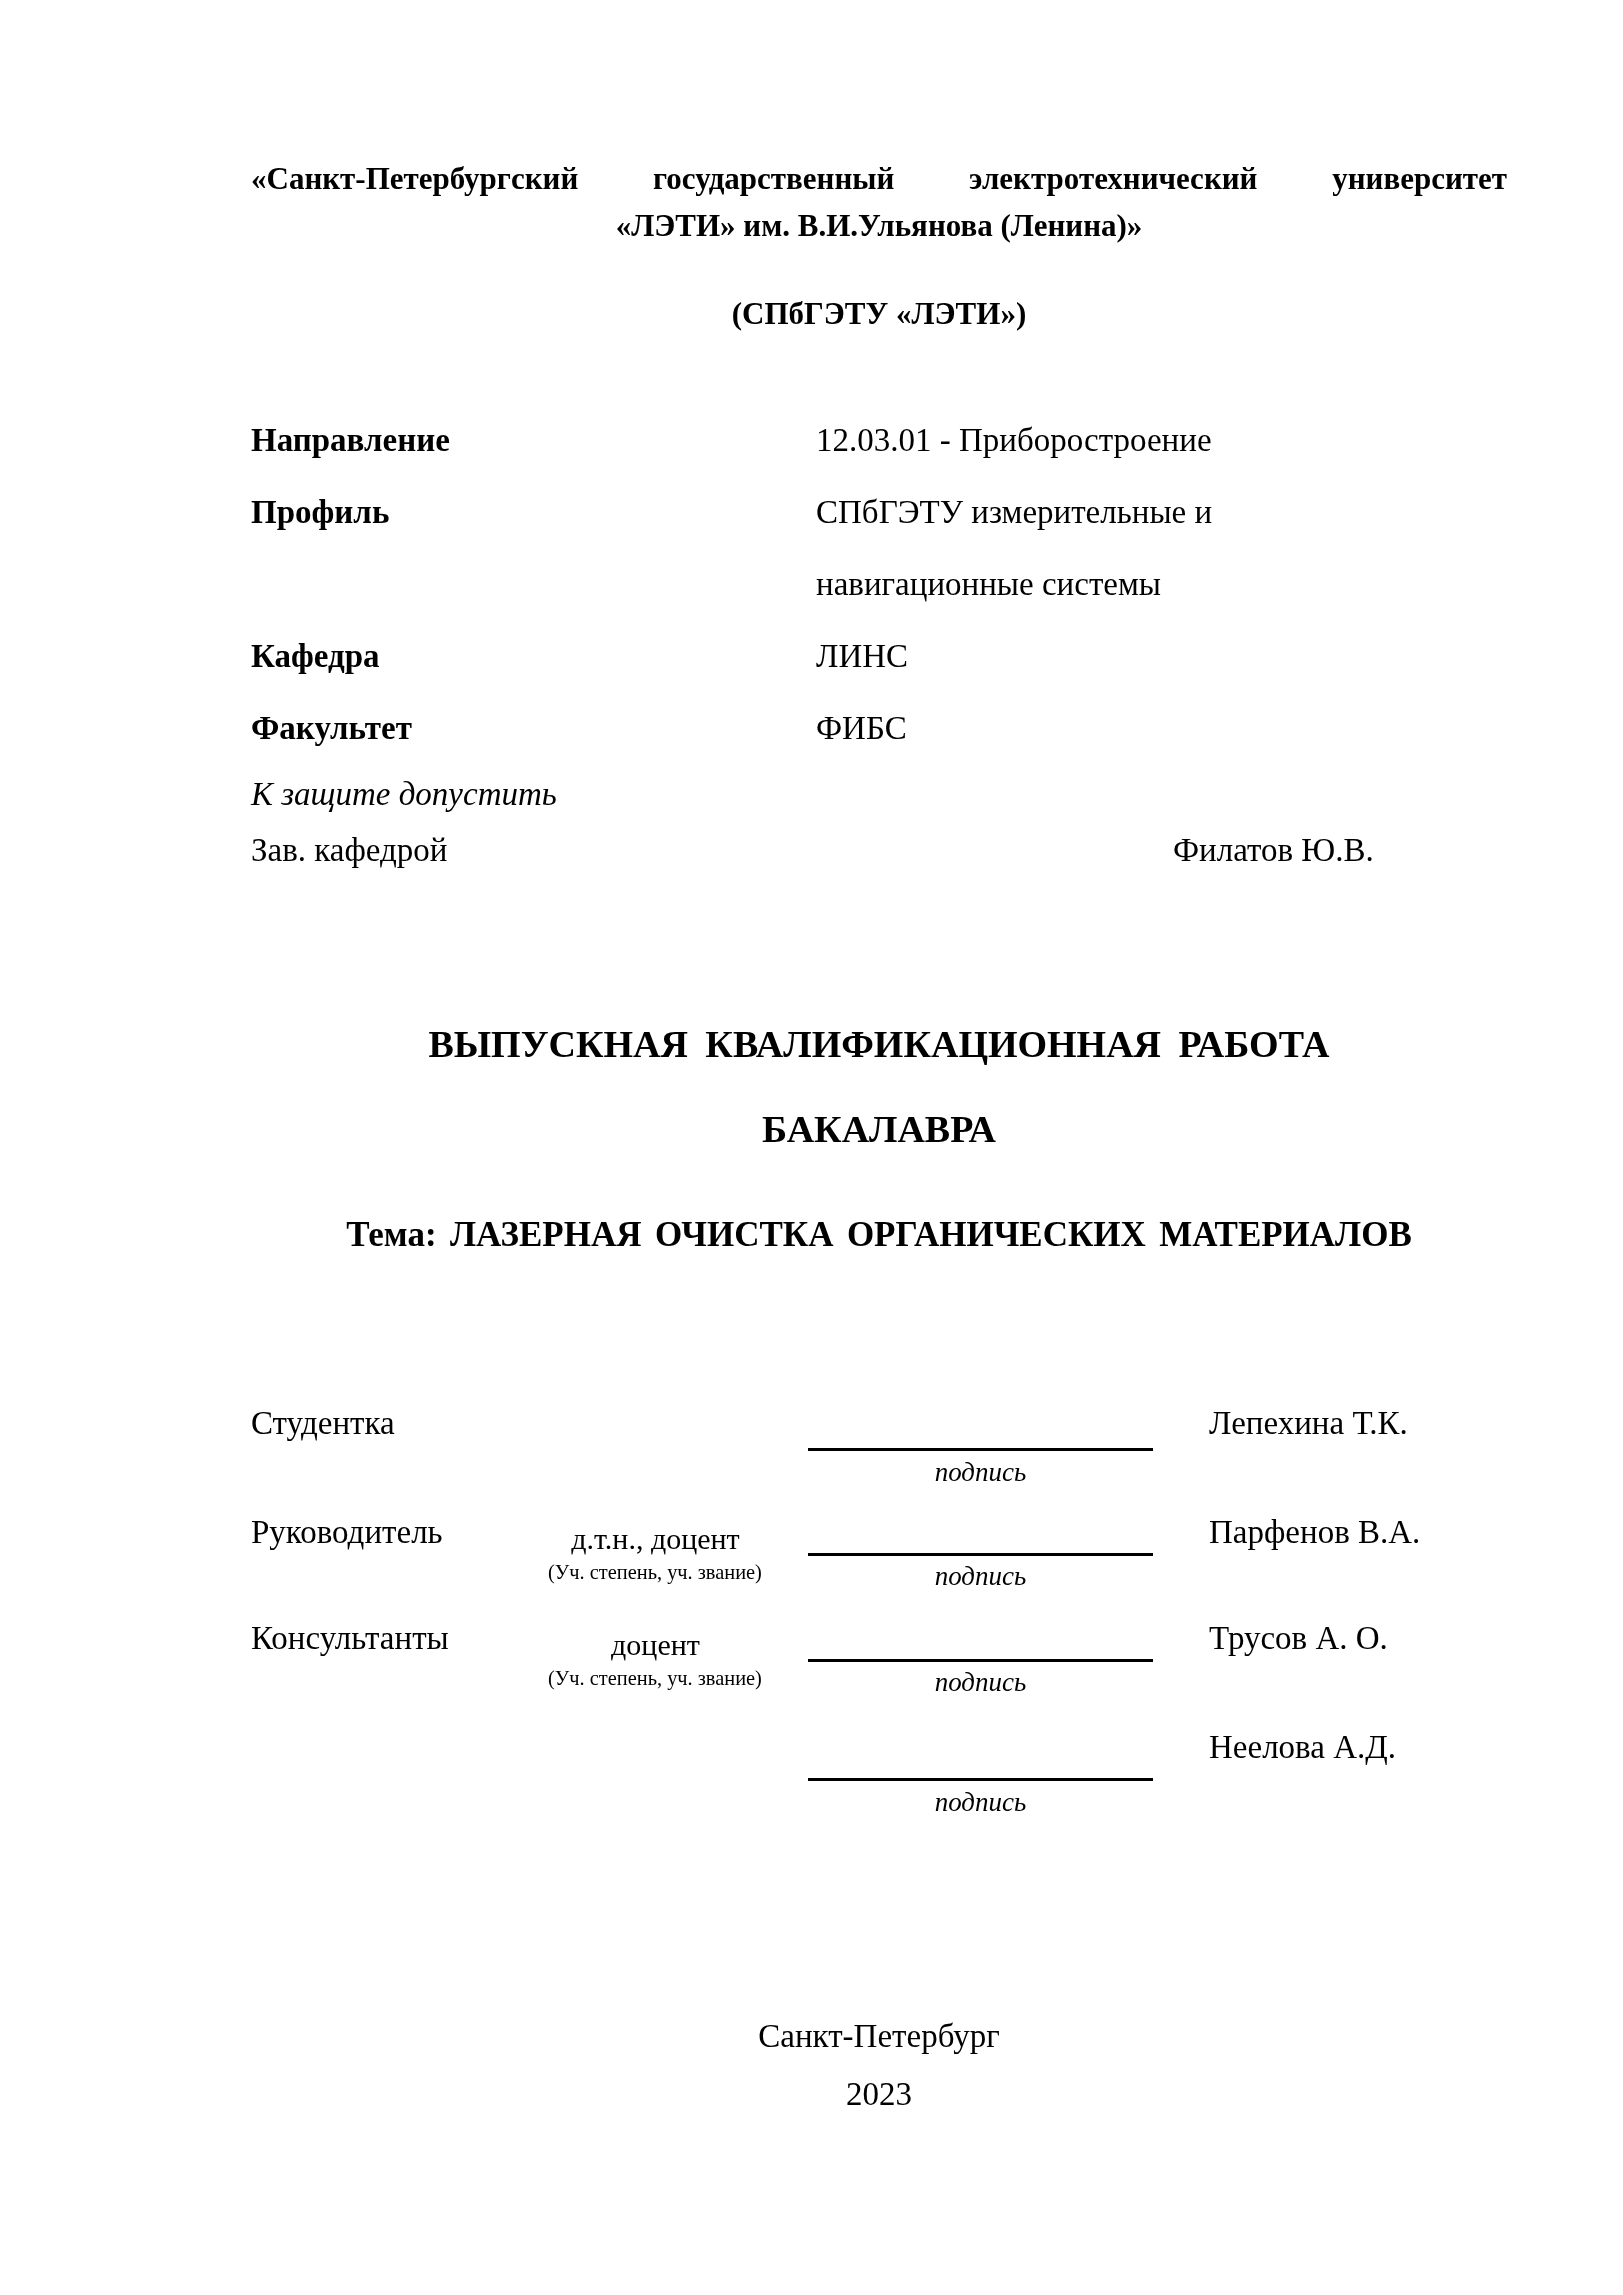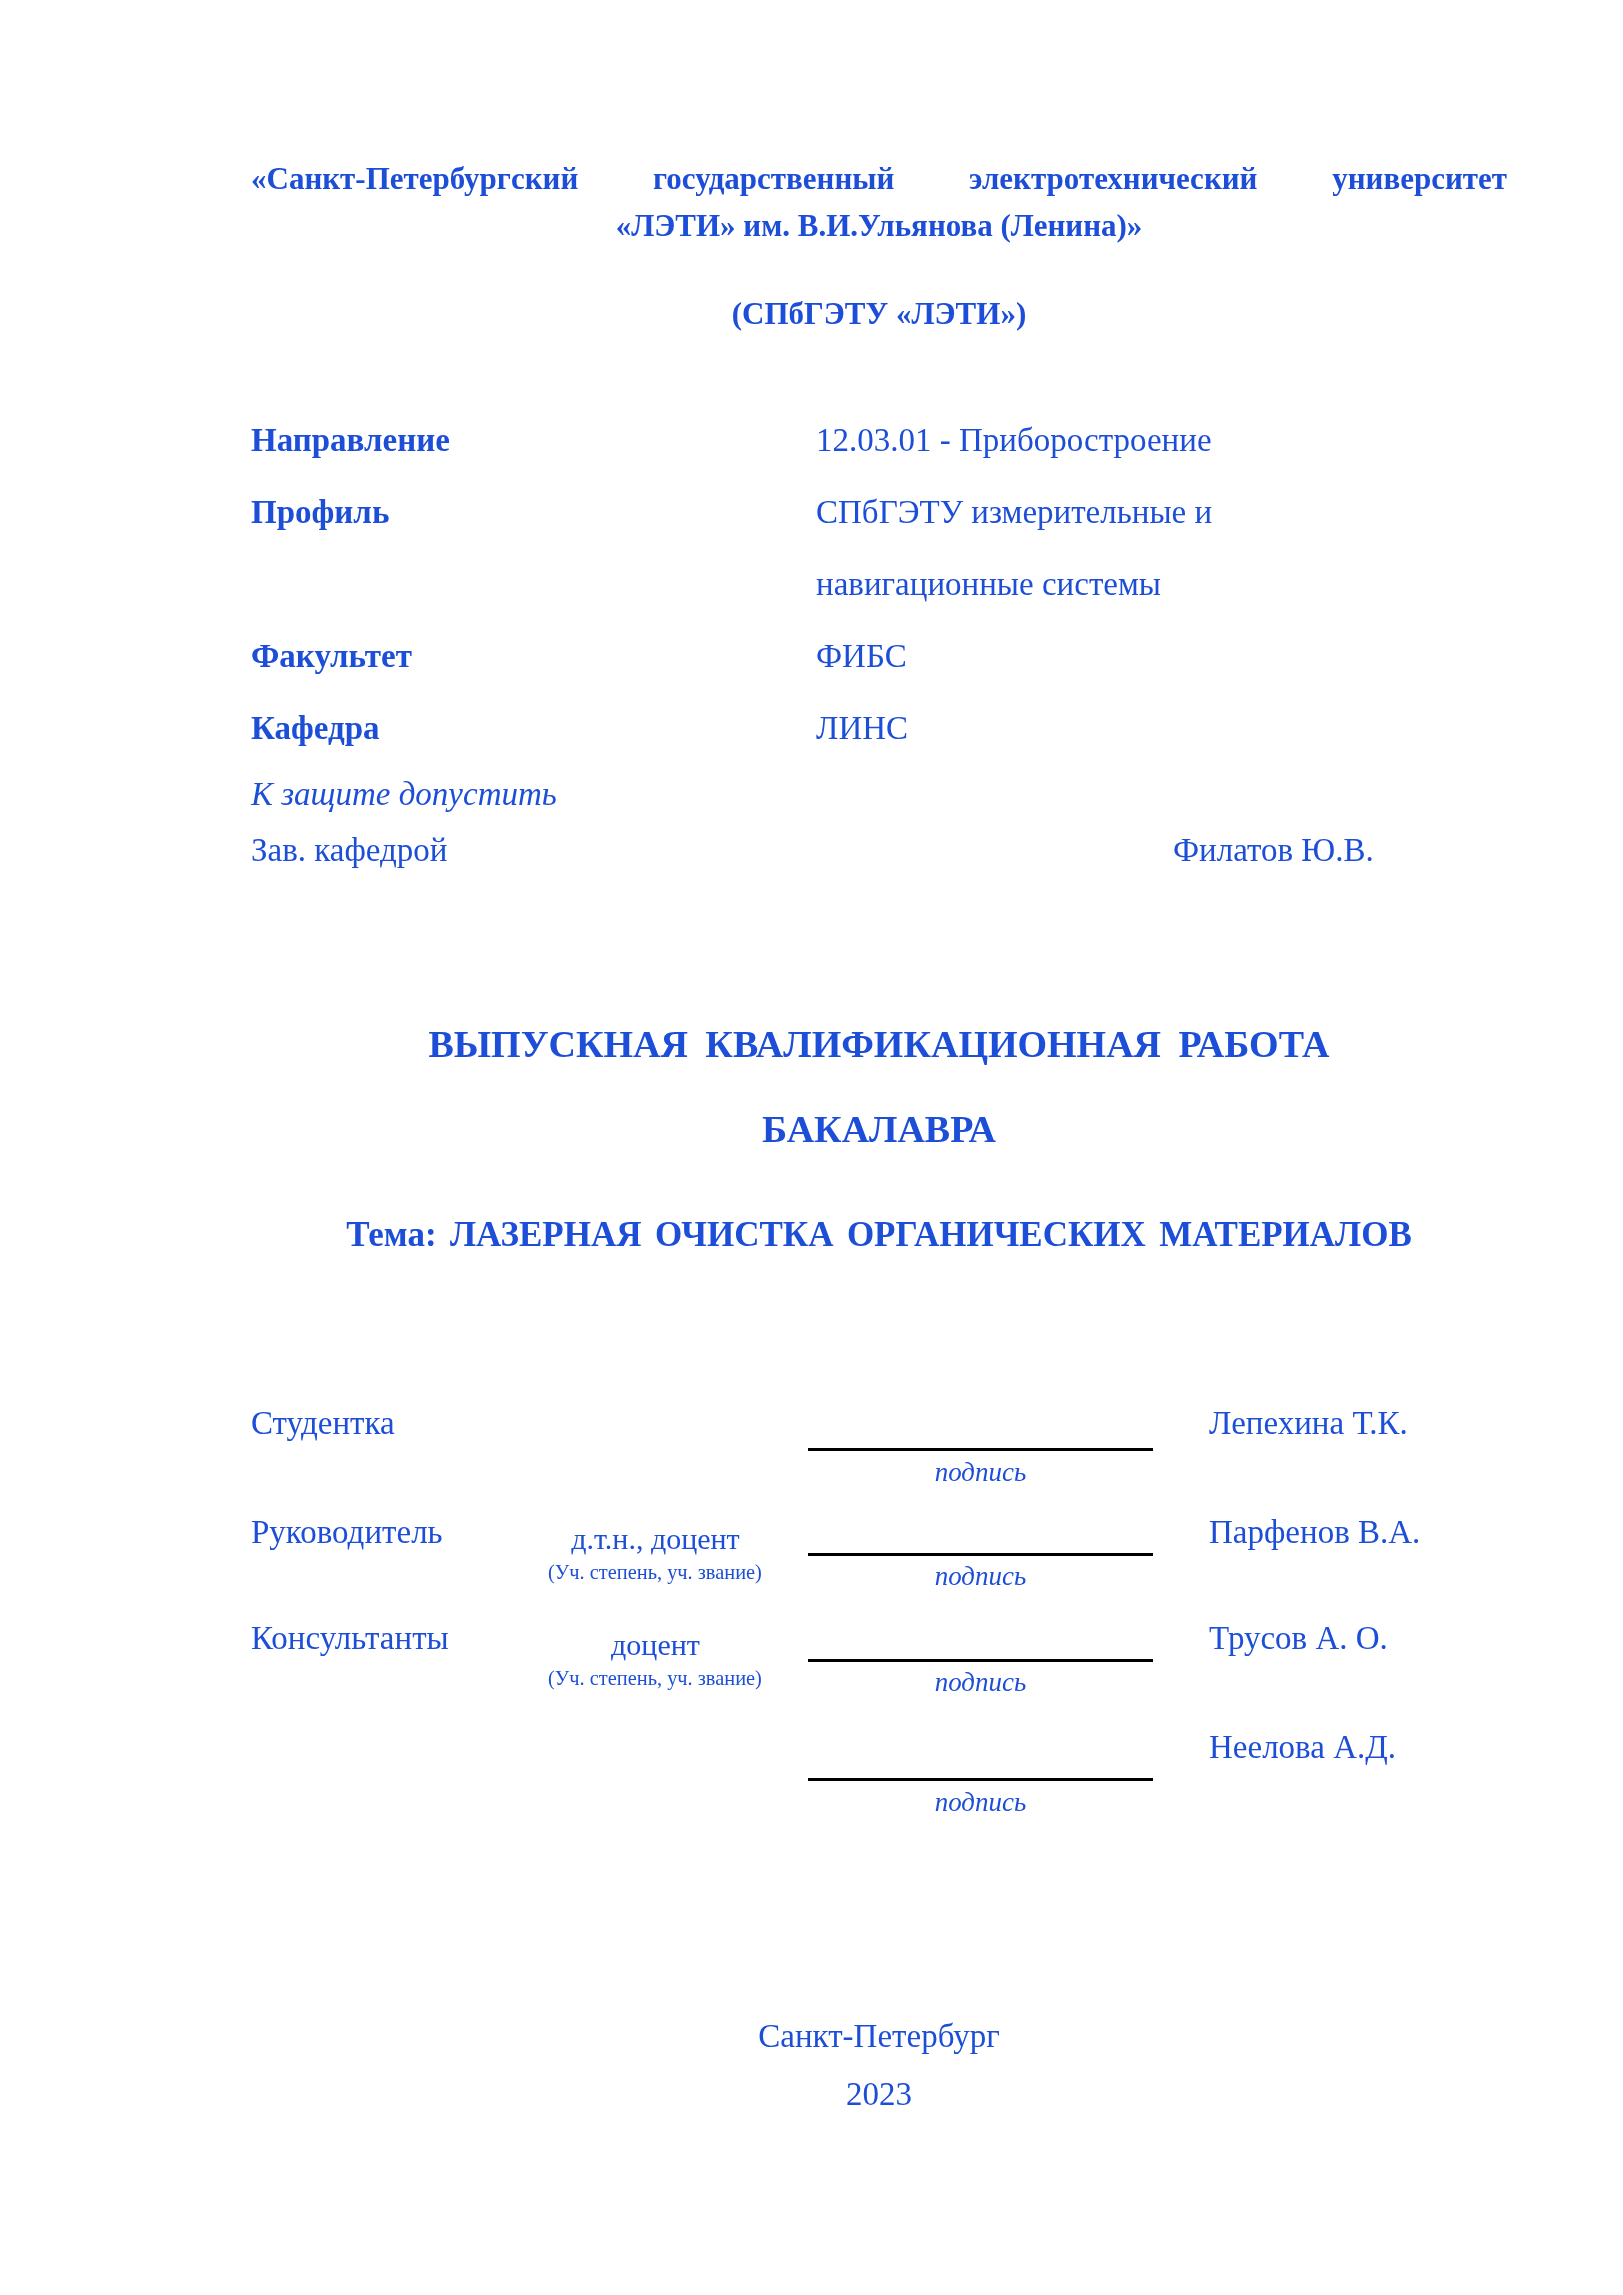--- a/index.html
+++ b/index.html
@@ -1,21 +1,21 @@
 <!DOCTYPE html>
 <html lang="ru" style="font-size:12.6px"><head>
 <meta charset="utf-8">
 <style>
   html,body { margin:0; padding:0; background:#ffffff; }
   .page {
     position:relative;
     width:1623px;
     height:2295px;
     background:#ffffff;
-    color:#1d4ed8;
+    color:#000000;
     font-family:"Liberation Serif","DejaVu Serif",serif;
     font-size:33px;
     overflow:hidden;
   }
 
   
   .header {
     position:absolute; top:155px; left:251px; width:1256px;
     font-weight:bold; font-size:31px; line-height:47px;
   }
@@ -99,26 +99,26 @@
     </div>
     <div class="field-row">
       <div class="field-label">Профиль</div>
       <div class="field-value">СПбГЭТУ измерительные и</div>
     </div>
     <div class="field-row">
       <div class="field-label"></div>
       <div class="field-value">навигационные системы</div>
     </div>
     <div class="field-row">
+      <div class="field-label">Кафедра</div>
+      <div class="field-value">ЛИНС</div>
+    </div>
+    <div class="field-row">
       <div class="field-label">Факультет</div>
       <div class="field-value">ФИБС</div>
-    </div>
-    <div class="field-row">
-      <div class="field-label">Кафедра</div>
-      <div class="field-value">ЛИНС</div>
     </div>
   </div>
 
   <div class="admission-note">К защите допустить</div>
   <div class="admission-row">
     <span class="admission-role">Зав. кафедрой</span>
     <span class="admission-name">Филатов Ю.В.</span>
   </div>
 
   <div class="title">

